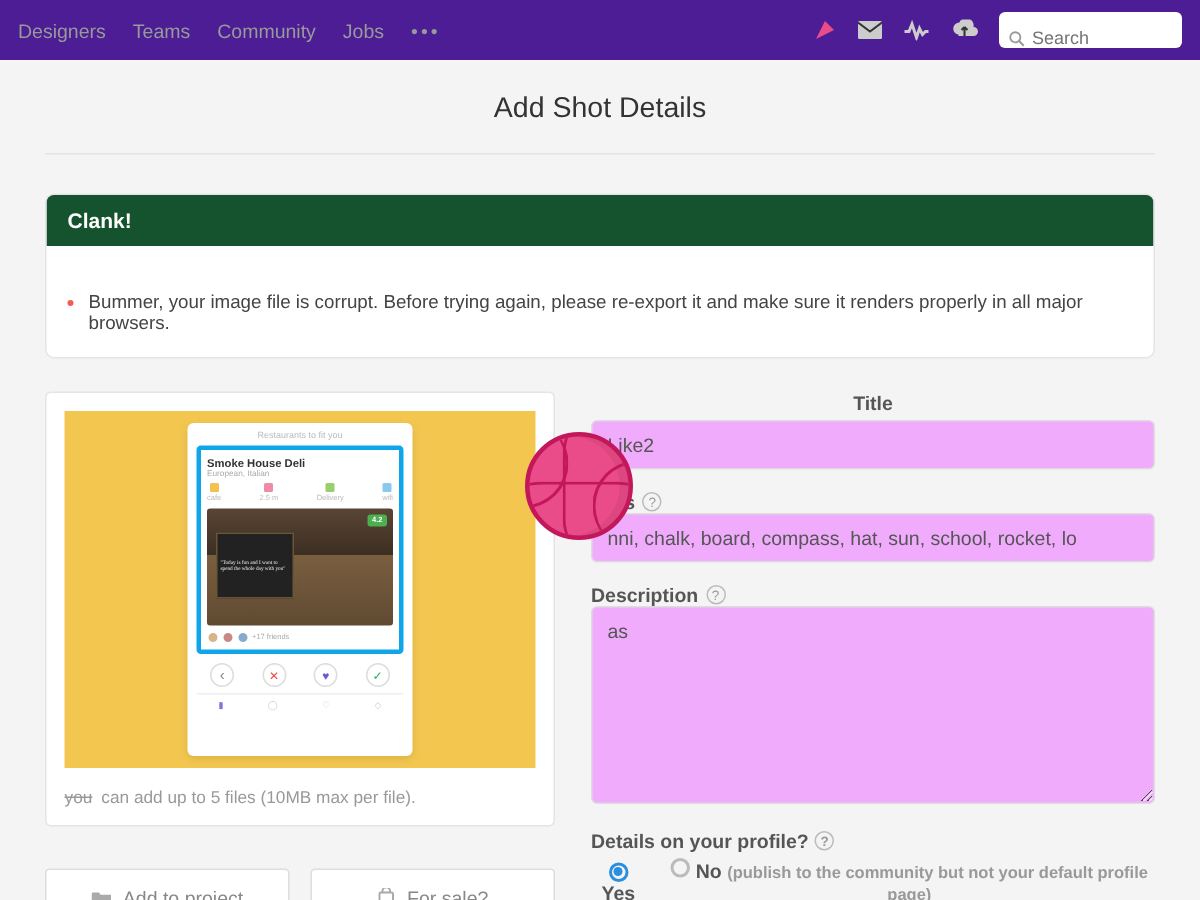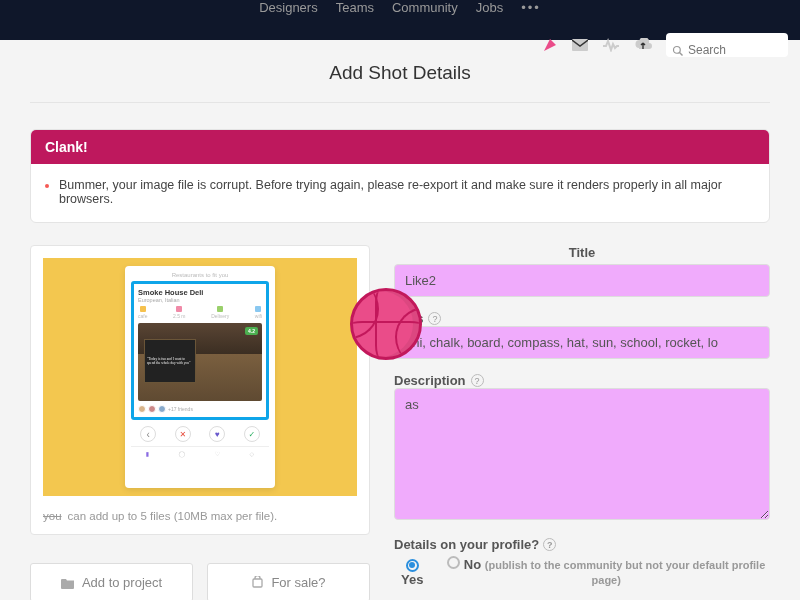--- a/index.html
+++ b/index.html
@@ -1,32 +1,32 @@
 <!DOCTYPE html>
 <html><head>
 <meta charset="utf-8">
 <style>
   * { box-sizing: border-box; margin: 0; padding: 0; }
   body { font-family: "Helvetica Neue", Helvetica, Arial, sans-serif; background: #f4f4f4; color: #333; font-size: 13px; }
-  .topbar { background: #0f172a; height: 40px; display: flex; align-items: center; padding: 0 12px; gap: 18px; flex-direction: column; }
+  .topbar { background: #4c1d95; height: 40px; display: flex; align-items: center; padding: 0 12px; gap: 18px; }
   .nav-left { display: flex; gap: 18px; }
   .nav-item { color: #999; font-size: 13px; cursor: pointer; }
   .nav-dots { color: #999; letter-spacing: 2px; cursor: pointer; }
   .nav-right { margin-left: auto; display: flex; align-items: center; gap: 14px; }
   .nav-icon { color: #ccc; cursor: pointer; display: inline-flex; }
   .nav-icon.pink { color: #ea4c89; }
   .search-box { background: #fff; border-radius: 4px; height: 24px; display: flex; align-items: flex-end; padding: 0 6px; width: 122px; }
   .search-box svg { width: 12px; height: 12px; fill: #999; flex-shrink:0; }
   .search-box input { border: none; outline: none; font-size: 12px; width: 100%; margin-left: 4px; color: #333; }
   .container { max-width: 760px; margin: 0 auto; padding: 0 10px 30px; }
   h1.page-title { text-align: center; font-size: 19px; font-weight: 500; color: #333; padding: 22px 0 18px; }
   .hr { border: none; border-top: 1px solid #e4e4e4; margin-bottom: 26px; }
   .alert { border: 1px solid #e4e4e4; border-radius: 6px; overflow: hidden; background: #fff; margin-bottom: 22px; }
-  .alert-head { background: #be185d; color: #fff; font-weight: 700; padding: 9px 14px; font-size: 14px; }
-  .alert-body { padding: 14px 18px 16px 28px; color: #444; font-size: 12.5px; }
+  .alert-head { background: #14532d; color: #fff; font-weight: 700; padding: 9px 14px; font-size: 14px; }
+  .alert-body { padding: 30px 18px 16px 28px; color: #444; font-size: 12.5px; }
   .alert-body li::marker { color: #f55a55; }
   .columns { display: flex; gap: 24px; }
   .col-left { width: 340px; flex-shrink: 0; }
   .col-right { flex: 1; display: flex; flex-direction: column; gap: 14px; }
   .preview-card { background: #fff; border: 1px solid #e4e4e4; border-radius: 4px; padding: 12px; }
   .preview-img { width: 100%; height: 238px; background: #f3c74f; position: relative; display:flex; align-items:center; justify-content:center;}
   .phone-mock { width: 150px; height: 222px; background:#fff; border-radius:4px; box-shadow:0 2px 6px rgba(0,0,0,.1); padding:6px 6px 4px; display:flex; flex-direction:column; font-size:6px; color:#888; }
   .mock-header { text-align:center; color:#bbb; font-size:6px; margin-bottom:3px;}
   .mock-card { background:#fff; border:3px solid #0ea5e9; border-radius:3px; padding:4px; flex:0 0 auto;}
   .mock-title { font-size:7.5px; font-weight:600; color:#333;}

